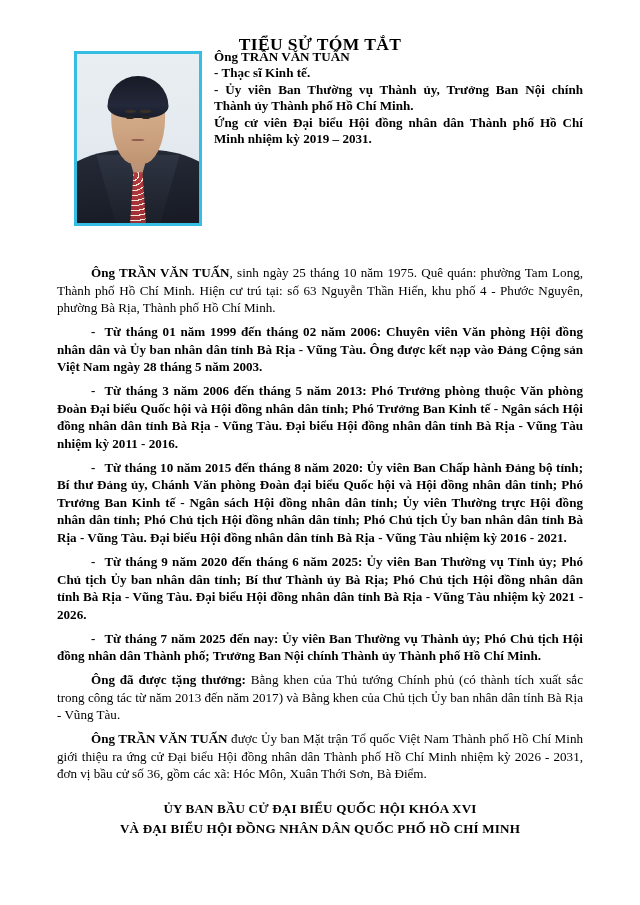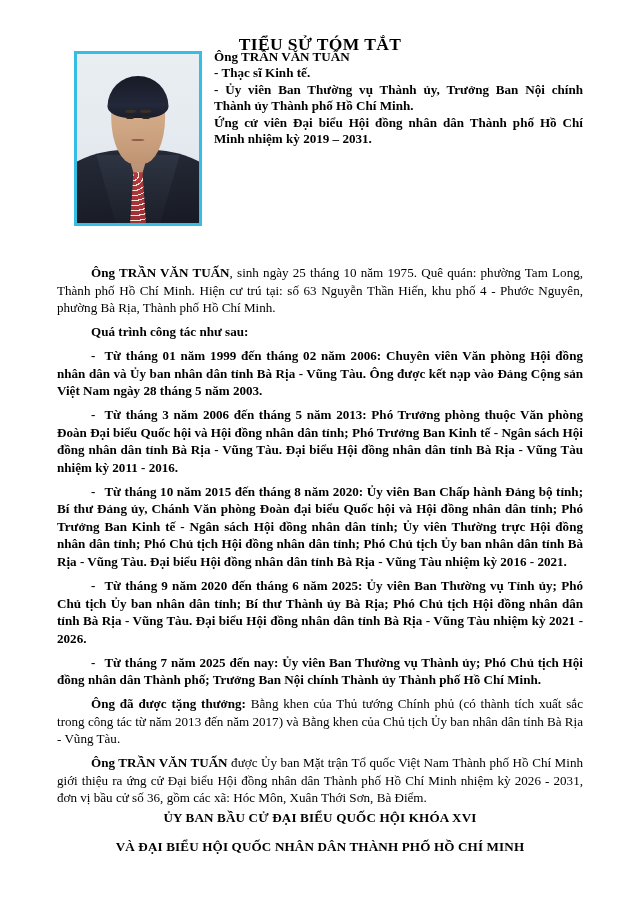--- a/index.html
+++ b/index.html
@@ -179,21 +179,21 @@
     position: absolute;
     left: 0;
     top: 797px;
     width: 640px;
     text-align: center;
     font-size: 13.1px;
     font-weight: bold;
     line-height: 1.31;
     letter-spacing: 0.15px;
   }
-  .footer p { margin: 12px; }
+  .footer p { margin: 3px; }
 </style>
 </head>
 <body>
 
 <div id="page">
 
   <h1 class="doc-title">TIỂU SỬ TÓM TẮT</h1>
 
   <div class="photo-wrap">
     <div class="photo-inner">
@@ -216,37 +216,36 @@
     <p>Ông TRẦN VĂN TUẤN</p>
     <p>- Thạc sĩ Kinh tế.</p>
     <p>- Ủy viên Ban Thường vụ Thành ủy, Trưởng Ban Nội chính Thành ủy Thành phố Hồ Chí Minh.</p>
     <p>Ứng cử viên Đại biểu Hội đồng nhân dân Thành phố Hồ Chí Minh nhiệm kỳ 2019 – 2031.</p>
   </div>
 
   <div class="body-area">
 
     <p class="para"><b>Ông TRẦN VĂN TUẤN</b><span>, sinh ngày 25 tháng 10 năm 1975. Quê quán: phường Tam Long, Thành phố Hồ Chí Minh. Hiện cư trú tại: số 63 Nguyễn Thần Hiến, khu phố 4 - Phước Nguyên, phường Bà Rịa, Thành phố Hồ Chí Minh.</span></p>
 
-    <p class="para"><b>Quá trình công tác như sau:</b></p>
 
     <p class="bullet"><span class="dash">-</span><span>Từ tháng 01 năm 1999 đến tháng 02 năm 2006: Chuyên viên Văn phòng Hội đồng nhân dân và Ủy ban nhân dân tỉnh Bà Rịa - Vũng Tàu. Ông được kết nạp vào Đảng Cộng sản Việt Nam ngày 28 tháng 5 năm 2003.</span></p>
 
     <p class="bullet"><span class="dash">-</span><span>Từ tháng 3 năm 2006 đến tháng 5 năm 2013: Phó Trưởng phòng thuộc Văn phòng Đoàn Đại biểu Quốc hội và Hội đồng nhân dân tỉnh; Phó Trưởng Ban Kinh tế - Ngân sách Hội đồng nhân dân tỉnh Bà Rịa - Vũng Tàu. Đại biểu Hội đồng nhân dân tỉnh Bà Rịa - Vũng Tàu nhiệm kỳ 2011 - 2016.</span></p>
 
 
     <p class="bullet"><span class="dash">-</span><span>Từ tháng 10 năm 2015 đến tháng 8 năm 2020: Ủy viên Ban Chấp hành Đảng bộ tỉnh; Bí thư Đảng ủy, Chánh Văn phòng Đoàn đại biểu Quốc hội và Hội đồng nhân dân tỉnh; Phó Trưởng Ban Kinh tế - Ngân sách Hội đồng nhân dân tỉnh; Ủy viên Thường trực Hội đồng nhân dân tỉnh; Phó Chủ tịch Hội đồng nhân dân tỉnh; Phó Chủ tịch Ủy ban nhân dân tỉnh Bà Rịa - Vũng Tàu. Đại biểu Hội đồng nhân dân tỉnh Bà Rịa - Vũng Tàu nhiệm kỳ 2016 - 2021.</span></p>
 
     <p class="bullet"><span class="dash">-</span><span>Từ tháng 9 năm 2020 đến tháng 6 năm 2025: Ủy viên Ban Thường vụ Tỉnh ủy; Phó Chủ tịch Ủy ban nhân dân tỉnh; Bí thư Thành ủy Bà Rịa; Phó Chủ tịch Hội đồng nhân dân tỉnh Bà Rịa - Vũng Tàu. Đại biểu Hội đồng nhân dân tỉnh Bà Rịa - Vũng Tàu nhiệm kỳ 2021 - 2026.</span></p>
 
     <p class="bullet"><span class="dash">-</span><span>Từ tháng 7 năm 2025 đến nay: Ủy viên Ban Thường vụ Thành ủy; Phó Chủ tịch Hội đồng nhân dân Thành phố; Trưởng Ban Nội chính Thành ủy Thành phố Hồ Chí Minh.</span></p>
 
     <p class="para"><b>Ông đã được tặng thưởng:</b><span> Bằng khen của Thủ tướng Chính phủ (có thành tích xuất sắc trong công tác từ năm 2013 đến năm 2017) và Bằng khen của Chủ tịch Ủy ban nhân dân tỉnh Bà Rịa - Vũng Tàu.</span></p>
 
     <p class="para"><b>Ông TRẦN VĂN TUẤN</b><span> được Ủy ban Mặt trận Tổ quốc Việt Nam Thành phố Hồ Chí Minh giới thiệu ra ứng cử Đại biểu Hội đồng nhân dân Thành phố Hồ Chí Minh nhiệm kỳ 2026 - 2031, đơn vị bầu cử số 36, gồm các xã: Hóc Môn, Xuân Thới Sơn, Bà Điểm.</span></p>
 
   </div>
 
   <div class="footer">
     <p>ỦY BAN BẦU CỬ ĐẠI BIỂU QUỐC HỘI KHÓA XVI</p>
-    <p>VÀ ĐẠI BIỂU HỘI QUỐC NHÂN DÂN THÀNH PHỐ HỒ CHÍ MINH</p>
+    <p>VÀ ĐẠI BIỂU HỘI ĐỒNG NHÂN DÂN QUỐC PHỐ HỒ CHÍ MINH</p>
   </div>
 
 </div>
 
 </body></html>

